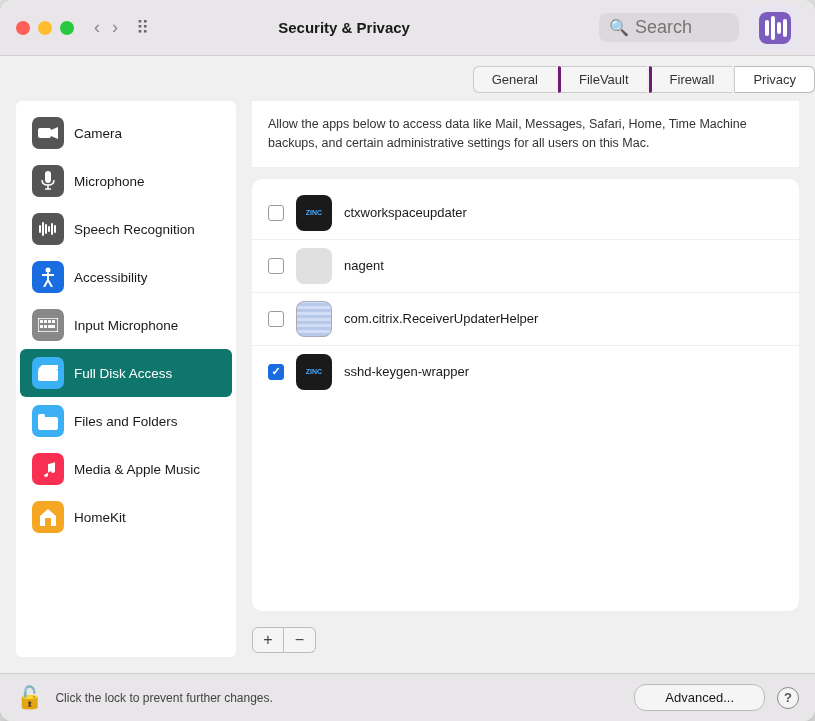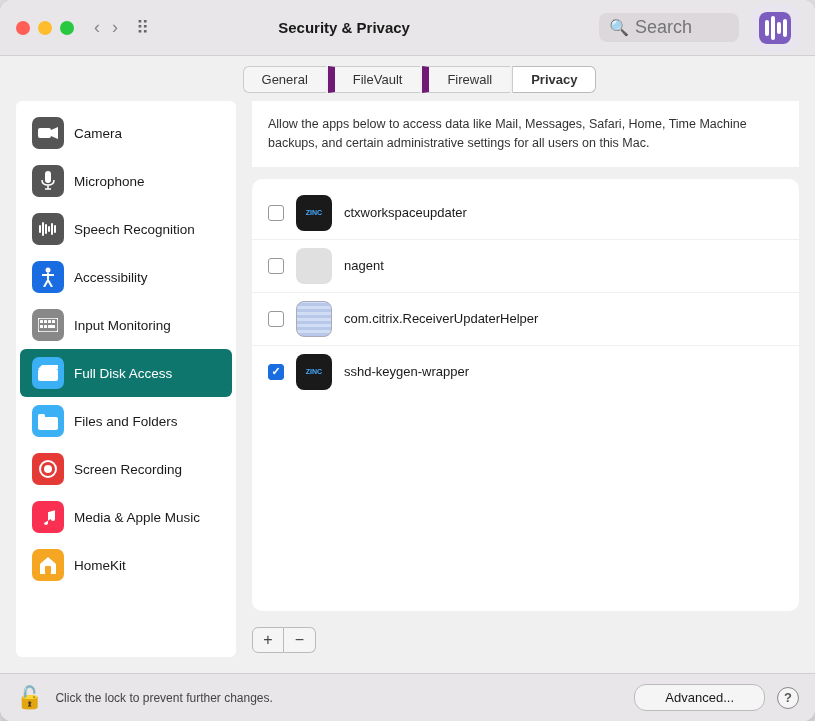--- a/index.html
+++ b/index.html
@@ -108,46 +108,46 @@
       border-radius: 12px;
       display: flex;
       align-items: center;
       justify-content: center;
       font-size: 28px;
     }
 
     
     .tabs {
       display: flex;
-      justify-content: center;
+      justify-content: flex-end;
       padding: 10px 0 8px;
       gap: 2px;
       background: #f0f0f0;
       margin-left: 24px;
     }
     .tab {
       padding: 5px 18px;
       border-radius: 6px;
       font-size: 13px;
       cursor: pointer;
       border: 1px solid #ccc;
       background: #f5f5f5;
       color: #333;
     }
     .tab.active {
       background: #fff;
       border: 1.5px solid #bbb;
-      font-weight: 700;
+      font-weight: 400;
     }
     .tab:not(:last-child) {
       border-right: none;
       border-radius: 6px 0 0 6px;
     }
     .tab:not(:first-child) {
-      border-left: 7px solid #701a75;
+      border-left: 3px solid #701a75;
       border-radius: 0 6px 6px 0;
     }
     .tab:first-child { border-radius: 6px 0 0 6px; }
     .tab:last-child { border-radius: 0 6px 6px 0; }
     
     .tabs .tab { border-radius: 0; }
     .tabs .tab:first-child { border-radius: 6px 0 0 6px; }
     .tabs .tab:last-child { border-radius: 0 6px 6px 0; border-left: 1px solid #ccc; }
 
     
@@ -431,21 +431,21 @@
             <rect x="0" y="0" width="20" height="14" rx="2" fill="none" stroke="white" stroke-width="1.5"></rect>
             <rect x="2" y="2" width="3" height="3" rx="0.5"></rect>
             <rect x="6" y="2" width="3" height="3" rx="0.5"></rect>
             <rect x="10" y="2" width="3" height="3" rx="0.5"></rect>
             <rect x="14" y="2" width="3" height="3" rx="0.5"></rect>
             <rect x="2" y="7" width="3" height="3" rx="0.5"></rect>
             <rect x="6" y="7" width="3" height="3" rx="0.5"></rect>
             <rect x="10" y="7" width="7" height="3" rx="0.5"></rect>
           </svg>
         </div>
-        <span>Input Monitoring</span>
+        <span>Input Microphone</span>
       </div>
 
       <div class="sidebar-item active">
         <div class="sidebar-icon" style="background:#3bb0f5; border-radius:7px;">
           <svg width="20" height="16" viewBox="0 0 20 16" fill="white">
             <rect x="0" y="4" width="20" height="12" rx="2"></rect>
             <polygon points="0,4 4,0 20,0 20,4"></polygon>
           </svg>
         </div>
         <span>Full Disk Access</span>
@@ -455,29 +455,20 @@
         <div class="sidebar-icon" style="background:#3bb0f5; border-radius:7px;">
           <svg width="20" height="18" viewBox="0 0 20 18" fill="white">
             <rect x="0" y="5" width="20" height="13" rx="2"></rect>
             <rect x="0" y="5" width="9" height="4" rx="2"></rect>
             <rect x="0" y="2" width="7" height="5" rx="1.5"></rect>
           </svg>
         </div>
         <span>Files and Folders</span>
       </div>
 
-      <div class="sidebar-item">
-        <div class="sidebar-icon" style="background:#e53935; border-radius:7px;">
-          <svg width="20" height="20" viewBox="0 0 20 20">
-            <circle cx="10" cy="10" r="8" fill="none" stroke="white" stroke-width="2"></circle>
-            <circle cx="10" cy="10" r="4" fill="white"></circle>
-          </svg>
-        </div>
-        <span>Screen Recording</span>
-      </div>
 
       <div class="sidebar-item">
         <div class="sidebar-icon" style="background:#fa3052; border-radius:7px;">
           <svg width="18" height="20" viewBox="0 0 18 20" fill="white">
             <path d="M5 16 Q5 18 7 18 Q9 18 9 16 L9 6 L16 4 L16 12 Q16 14 14 14 Q12 14 12 12" fill="white"></path>
             <line x1="9" y1="6" x2="16" y2="4" stroke="white" stroke-width="1.5"></line>
           </svg>
         </div>
         <span>Media &amp; Apple Music</span>
       </div>

